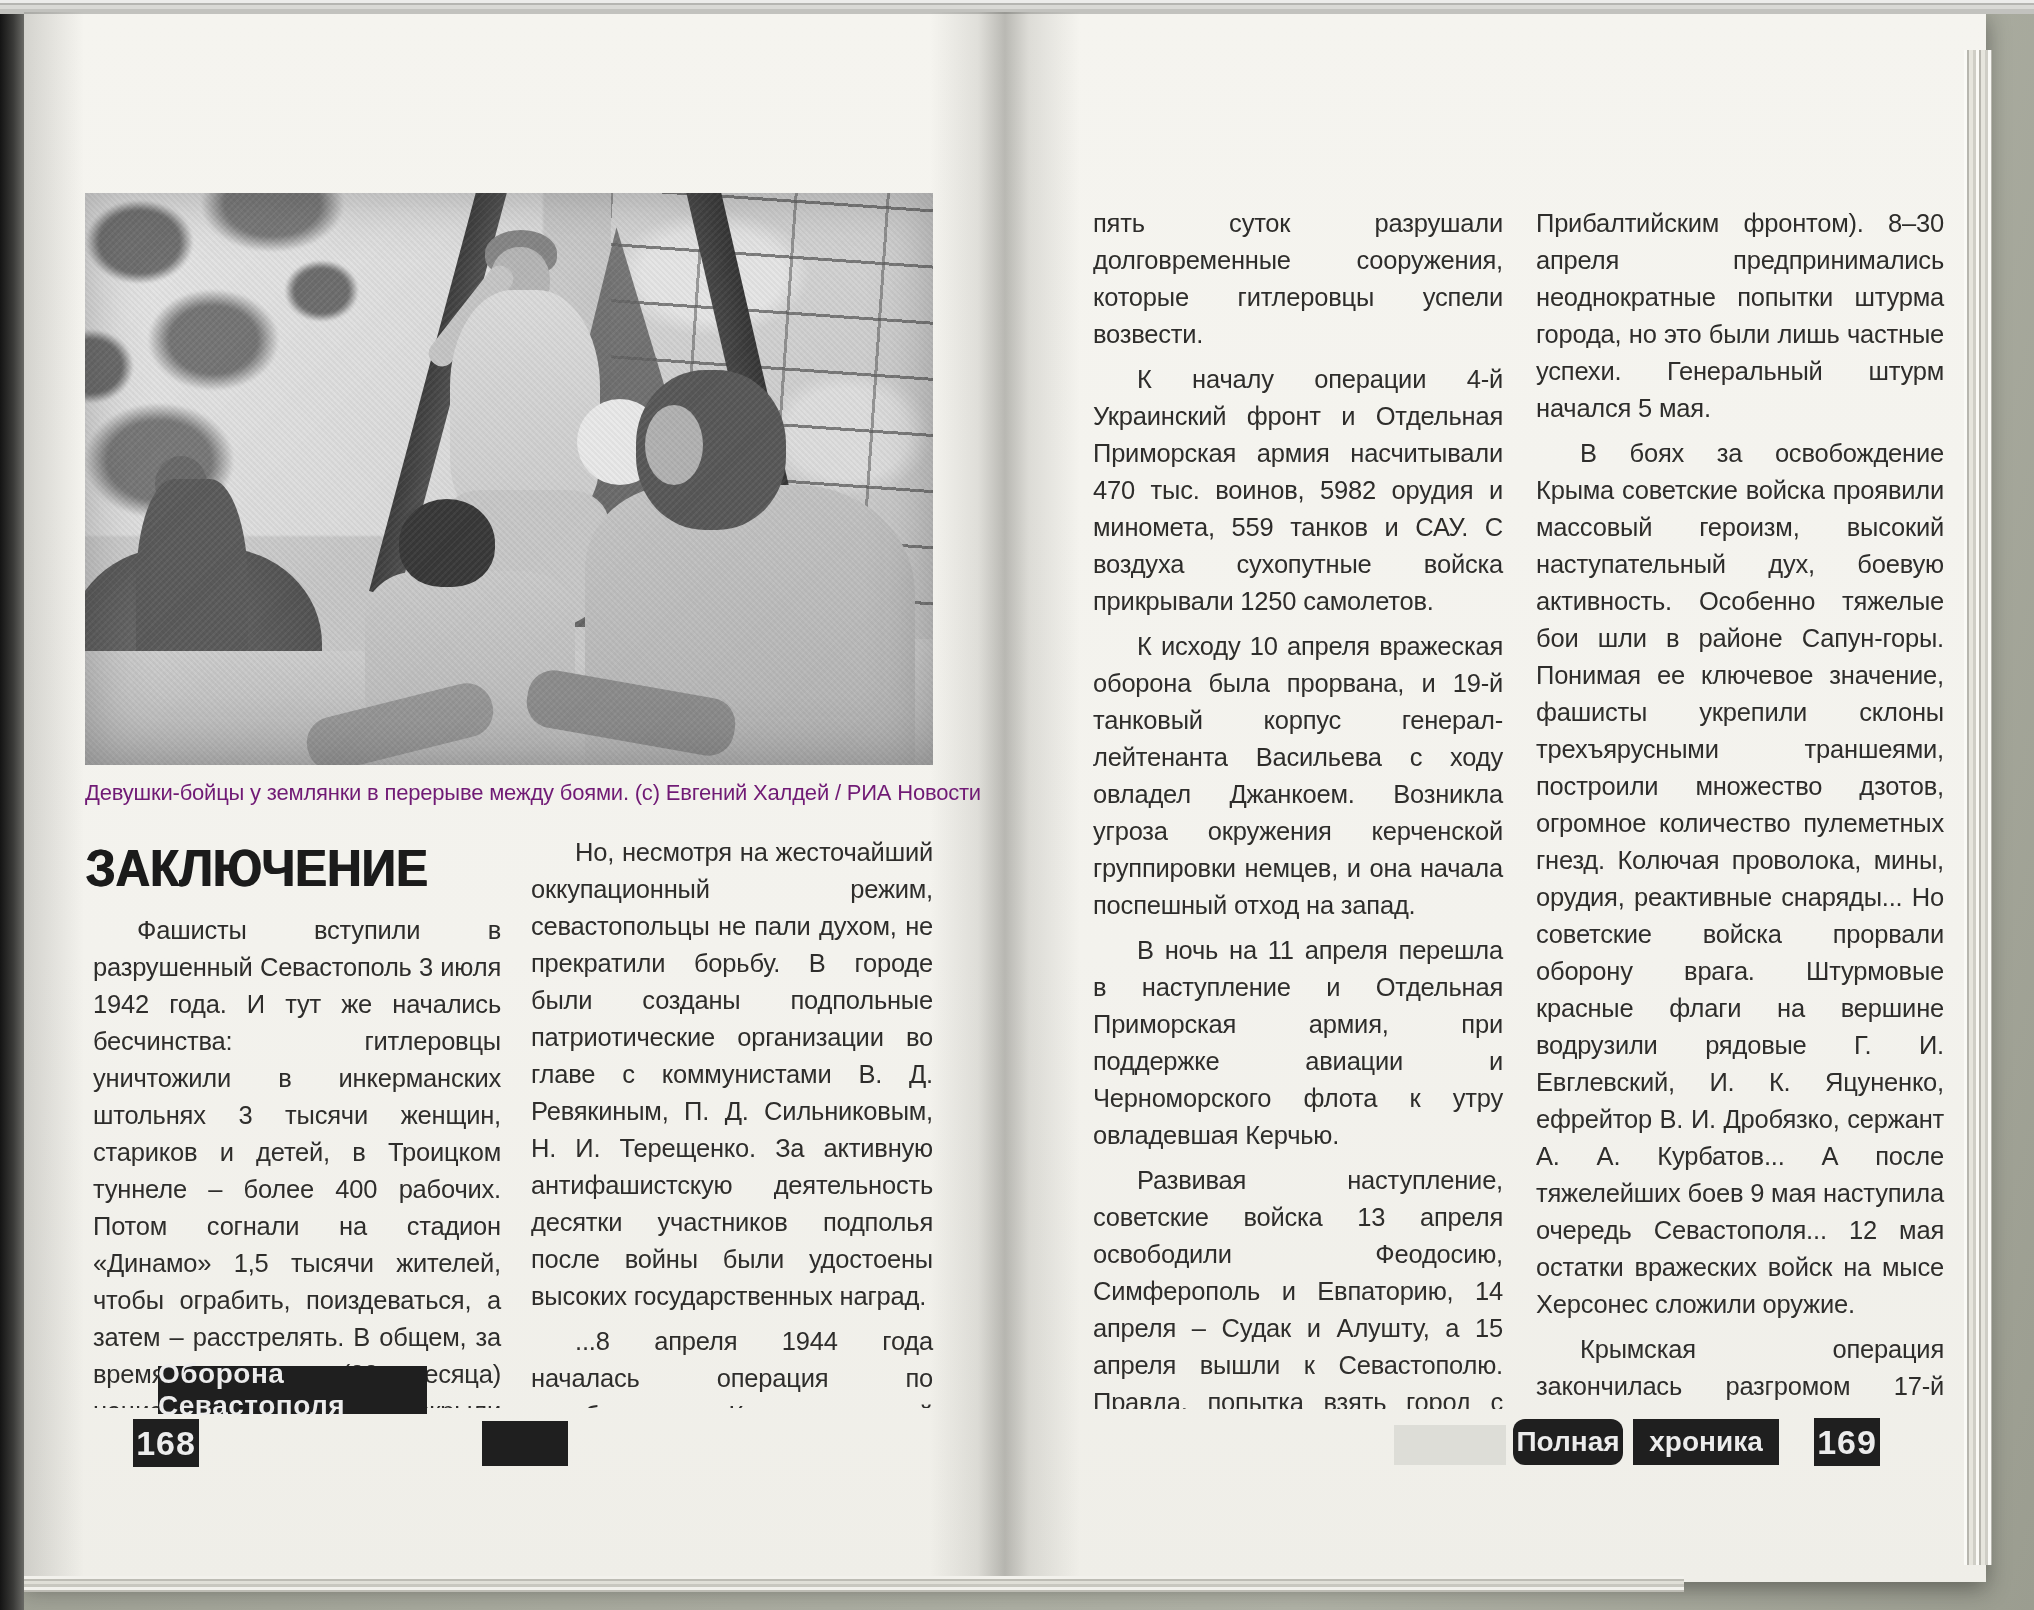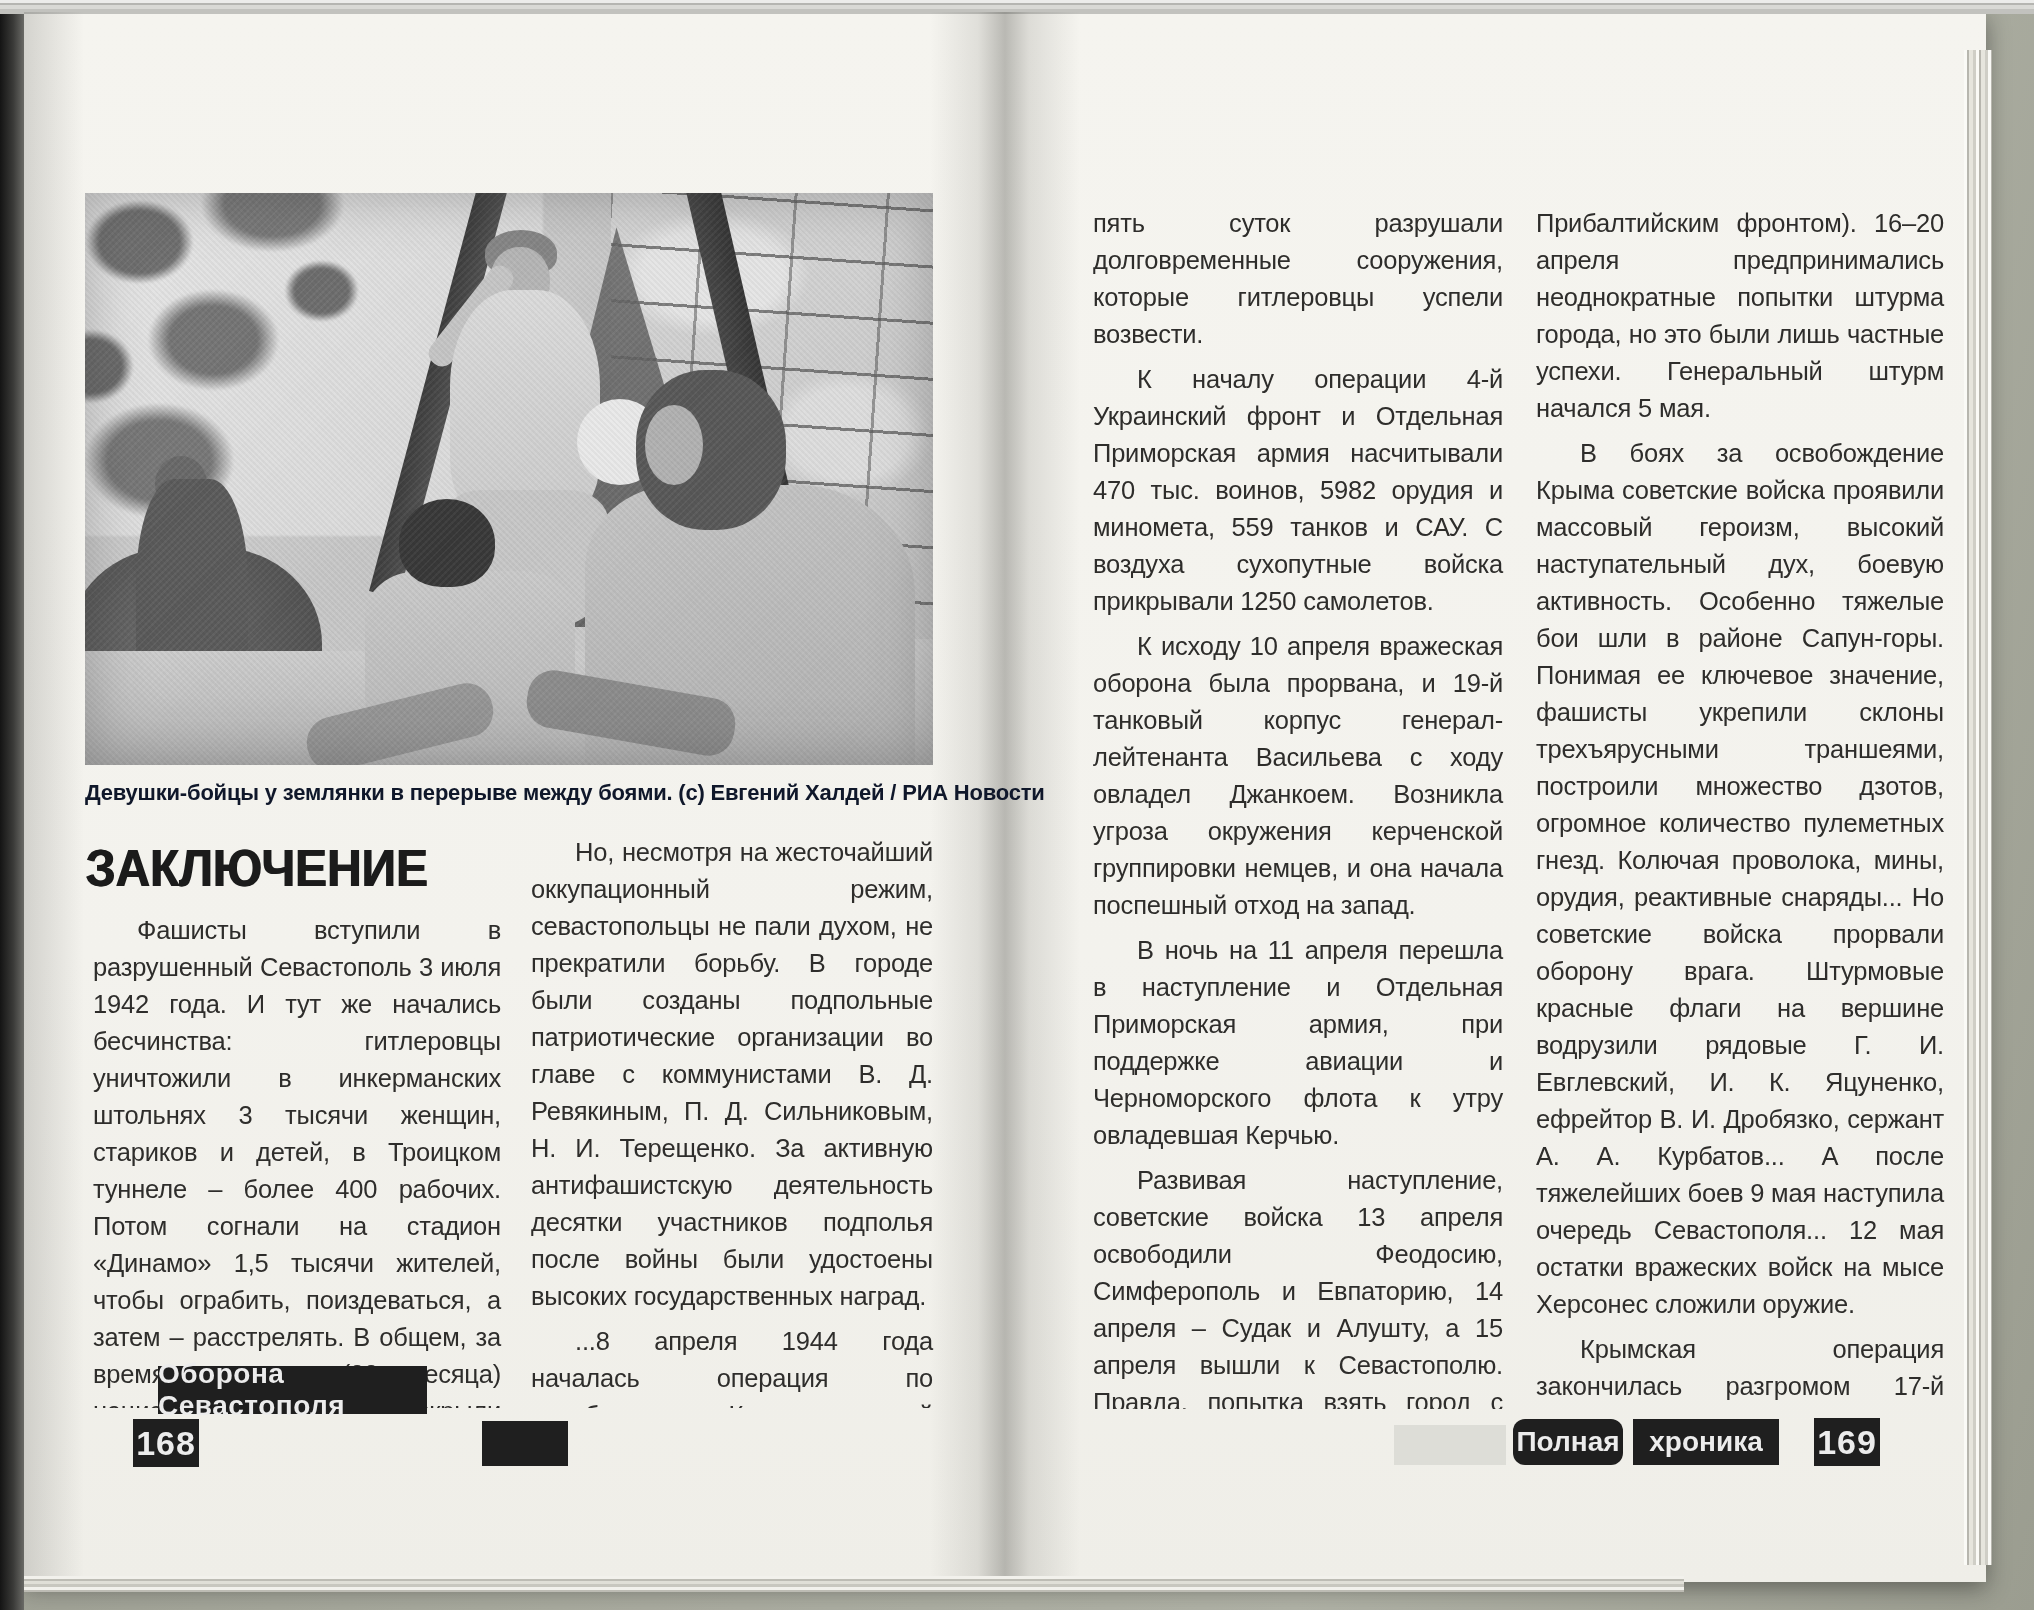--- a/index.html
+++ b/index.html
@@ -76,21 +76,21 @@
   .ph-ground{left:0;bottom:0;width:100%;height:20%;background:linear-gradient(180deg,#cfcbc0,#b9b5aa);}
   .ph-leg1{left:26%;bottom:2%;width:190px;height:54px;background:#9a968b;border-radius:26px;transform:rotate(-14deg);}
   .ph-leg2{left:52%;bottom:4%;width:210px;height:58px;background:#8f8b80;border-radius:26px;transform:rotate(10deg);}
   .ph-grain{inset:0;
     background:
       repeating-linear-gradient(45deg,rgba(0,0,0,.04) 0 2px,transparent 2px 4px),
       repeating-linear-gradient(-45deg,rgba(255,255,255,.05) 0 2px,transparent 2px 5px);}
   .ph-vignette{inset:0;box-shadow:inset 0 0 60px rgba(60,58,52,.35);}
   
   .caption{position:absolute;left:85px;top:780px;width:900px;white-space:nowrap;
-    font-size:22px;font-weight:bold;letter-spacing:-.2px;color:#0f172a;}
+    font-size:22px;font-weight:normal;letter-spacing:-.2px;color:#701a75;}
   .col{position:absolute;overflow:hidden;}
   .lp-col1{left:85px;top:838px;width:424px;height:570px;}
   .lp-col2{left:523px;top:826px;width:418px;height:582px;}
   .rp-col1{left:1085px;top:197px;width:426px;height:1212px;}
   .rp-col2{left:1528px;top:197px;width:424px;height:1212px;}
   .heading{margin:0 0 14px 0;font-size:52px;font-weight:bold;color:#1b1b1b;
     letter-spacing:0;transform:scaleX(.92);transform-origin:left center;
     text-shadow:1.3px 0 0 #1b1b1b;}
   .para{margin:8px;text-align:justify;font-size:25.5px;line-height:37px;
     color:#2e2d2b;letter-spacing:-.2px;hyphens:auto;}
@@ -162,21 +162,21 @@
     </div>
 
   <div class="col rp-col1">
       <p class="para">пять суток разрушали долговременные сооружения, которые гитлеровцы успели возвести.</p>
       <p class="para indent">К началу операции 4-й Украинский фронт и Отдельная Приморская армия насчитывали 470 тыс. воинов, 5982 орудия и миномета, 559 танков и САУ. С воздуха сухопутные войска прикрывали 1250 самолетов.</p>
       <p class="para indent">К исходу 10 апреля вражеская оборона была прорвана, и 19-й танковый корпус генерал-лейтенанта Васильева с ходу овладел Джанкоем. Возникла угроза окружения керченской группировки немцев, и она начала поспешный отход на запад.</p>
       <p class="para indent">В ночь на 11 апреля перешла в наступление и Отдельная Приморская армия, при поддержке авиации и Черноморского флота к утру овладевшая Керчью.</p>
       <p class="para indent">Развивая наступление, советские войска 13 апреля освободили Феодосию, Симферополь и Евпаторию, 14 апреля – Судак и Алушту, а 15 апреля вышли к Севастополю. Правда, попытка взять город с ходу потерпела неудачу, и советские войска стали готовиться к штурму. Для этого все сухопутные армии были объединены под одним началом, поэтому Приморскую армию включили в состав 4-го Украинского фронта, ее новым командующим стал генерал-лейтенант Кондрат Семенович Мельник (генерал армии Андрей Иванович Еременко назначен командующим 2-м</p>
     </div>
   <div class="col rp-col2">
-      <p class="para">Прибалтийским фронтом). 16–20 апреля предпринимались неоднократные попытки штурма города, но это были лишь частные успехи. Генеральный штурм начался 5 мая.</p>
+      <p class="para">Прибалтийским фронтом). 8–30 апреля предпринимались неоднократные попытки штурма города, но это были лишь частные успехи. Генеральный штурм начался 5 мая.</p>
       <p class="para indent">В боях за освобождение Крыма советские войска проявили массовый героизм, высокий наступательный дух, боевую активность. Особенно тяжелые бои шли в районе Сапун-горы. Понимая ее ключевое значение, фашисты укрепили склоны трехъярусными траншеями, построили множество дзотов, огромное количество пулеметных гнезд. Колючая проволока, мины, орудия, реактивные снаряды... Но советские войска прорвали оборону врага. Штурмовые красные флаги на вершине водрузили рядовые Г. И. Евглевский, И. К. Яцуненко, ефрейтор В. И. Дробязко, сержант А. А. Курбатов... А после тяжелейших боев 9 мая наступила очередь Севастополя... 12 мая остатки вражеских войск на мысе Херсонес сложили оружие.</p>
       <p class="para indent">Крымская операция закончилась разгромом 17-й немецкой армии. Ее потери на суше исчислялись в 100 тыс. человек, в том числе 61 587 – пленными. Авиация и корабли ЧФ потопили большое количество судов противника с войсками и грузами. Были взяты большие трофеи. Освобождение Крыма сняло угрозу южному крылу советского-германско-</p>
     </div>
 
   <div class="black-box pagenum pn-left">168</div>
   <div class="black-box bar-left">Оборона Севастополя</div>
   <div class="black-box block-left"></div>
 
   <div class="ghost-block"></div>
   <div class="black-box lbl-1">Полная</div>

